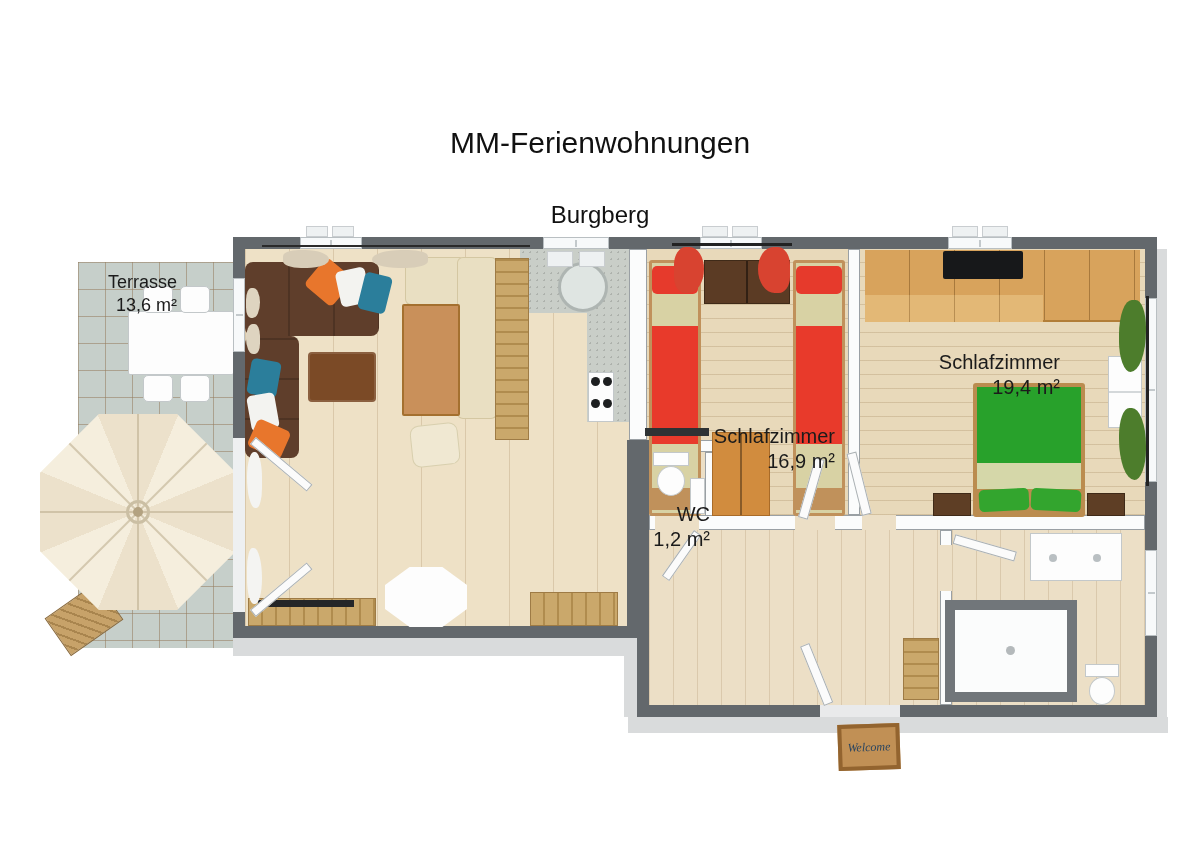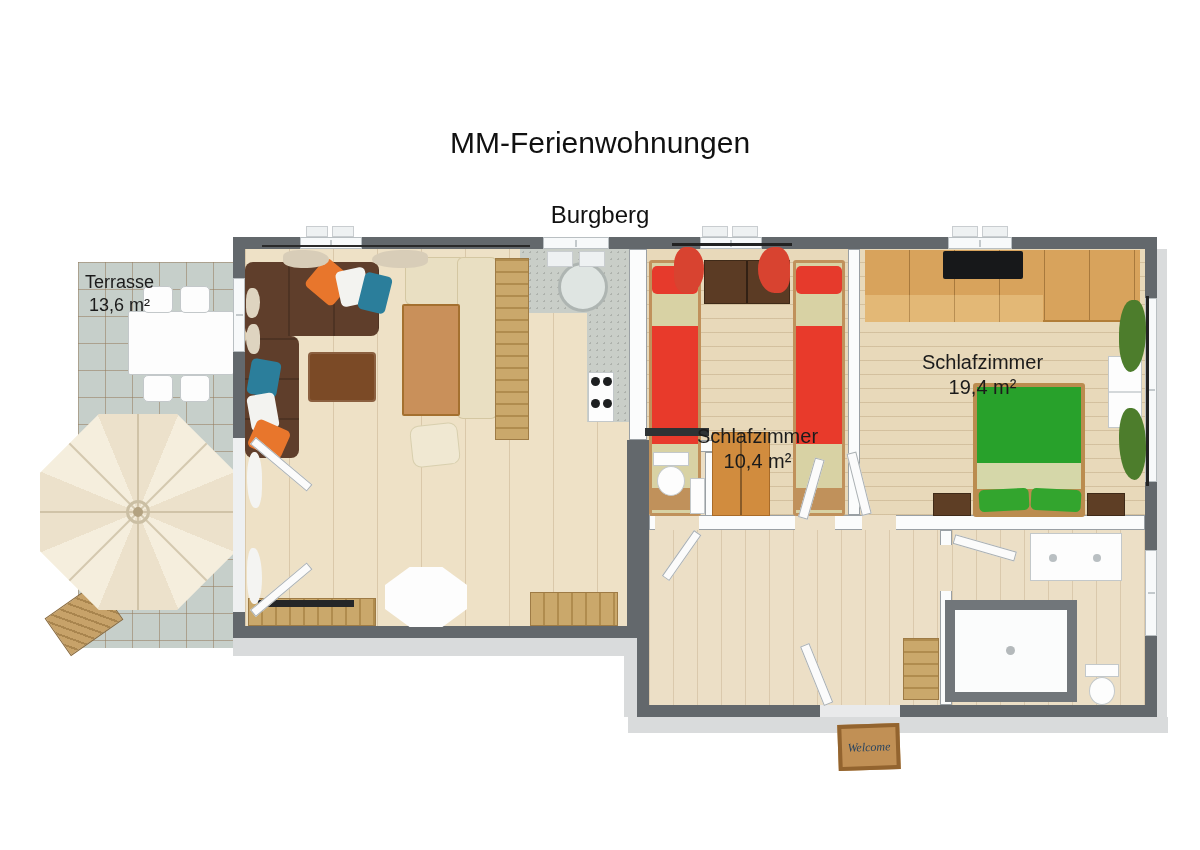--- a/index.html
+++ b/index.html
@@ -27,21 +27,21 @@
   .woodv{background:repeating-linear-gradient(0deg,#caa86b 0 10px,#b08c4e 10px 12px);border:1px solid #9e7b45;box-sizing:border-box;}
   .woodh{background:repeating-linear-gradient(90deg,#caa86b 0 12px,#b08c4e 12px 14px);border:1px solid #9e7b45;box-sizing:border-box;}
   .sofa{background-color:#5f3e2b;border-radius:8px;}
   .pillow{border-radius:5px;}
   .bsofa{background:#e9dfc2;border-radius:6px;box-shadow:inset 0 0 0 1px #d4c7a2;}
   .whitebox{background:#fdfdfd;border:1px solid #c3c8ca;box-sizing:border-box;}
   .door{background:#fbfbfb;border:1px solid #aab0b3;box-sizing:border-box;}
   .curt{filter:blur(.3px);}
   .oct{clip-path:polygon(30% 0%,70% 0%,100% 30%,100% 70%,70% 100%,30% 100%,0% 70%,0% 30%);}
   .rlabel{color:#1b1b1b;font-size:20px;line-height:1.25;text-align:center;}
-  .rlabel .a{white-space:nowrap;}
+  .rlabel .a{white-space:nowrap;text-align:right;}
   #title{left:0;top:126;width:100%;text-align:center;font-size:30px;color:#111;}
   #subtitle{left:0;top:201px;width:100%;text-align:center;font-size:24px;color:#111;}
 </style>
 </head>
 <body>
 
 <div id="stage">
 
   <div id="title" class="abs" style="top:126px;">MM-Ferienwohnungen</div>
   <div id="subtitle" class="abs">Burgberg</div>
@@ -212,20 +212,24 @@
   <div class="abs" style="left:838px;top:724px;width:62px;height:46px;background:#c19055;border:4px solid #93642f;box-sizing:border-box;transform:rotate(-2deg);display:flex;align-items:center;justify-content:center;">
     <span style="font-family:'Liberation Serif',serif;font-style:italic;font-size:12px;color:#2a4560;">Welcome</span>
   </div>
 
   <div class="abs rlabel" style="left:62px;top:271px;width:115px;font-size:18px;">
     <div class="a">Terrasse</div>
     <div class="a">13,6 m²</div>
   </div>
   <div class="abs rlabel" style="left:680px;top:424px;width:155px;">
     <div class="a">Schlafzimmer</div>
-    <div class="a">10,4 m²</div>
+    <div class="a">16,9 m²</div>
   </div>
   <div class="abs rlabel" style="left:905px;top:350px;width:155px;">
     <div class="a">Schlafzimmer</div>
     <div class="a">19,4 m²</div>
   </div>
+  <div class="abs rlabel" style="left:618px;top:502px;width:92px;">
+    <div class="a">WC</div>
+    <div class="a">1,2 m²</div>
+  </div>
 
 </div>
 
 </body></html>

